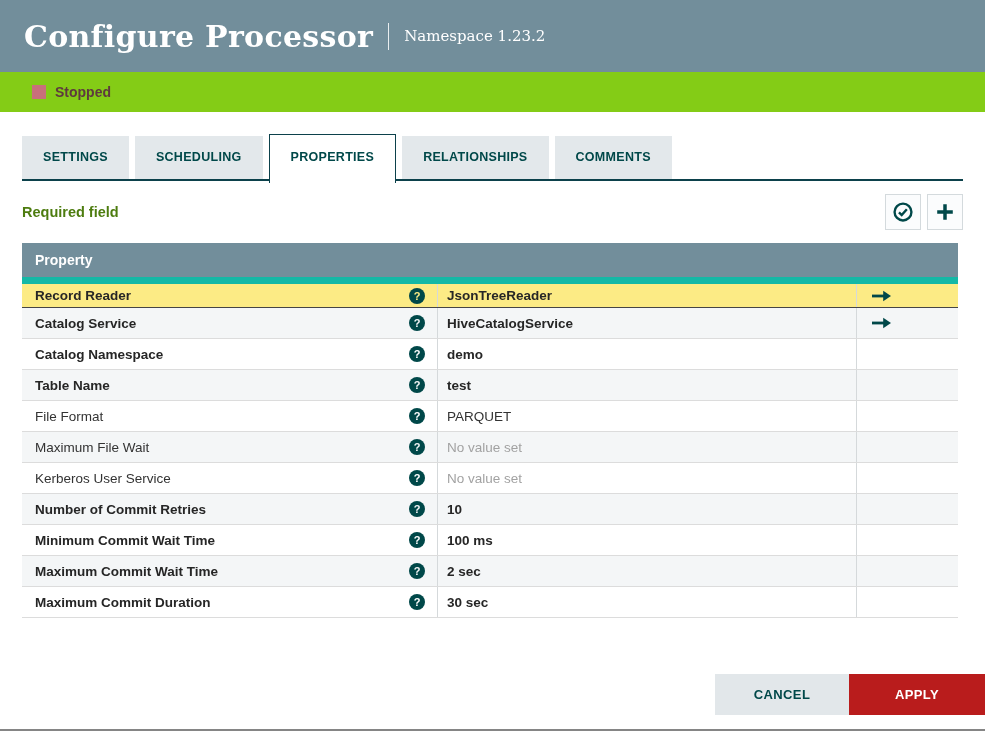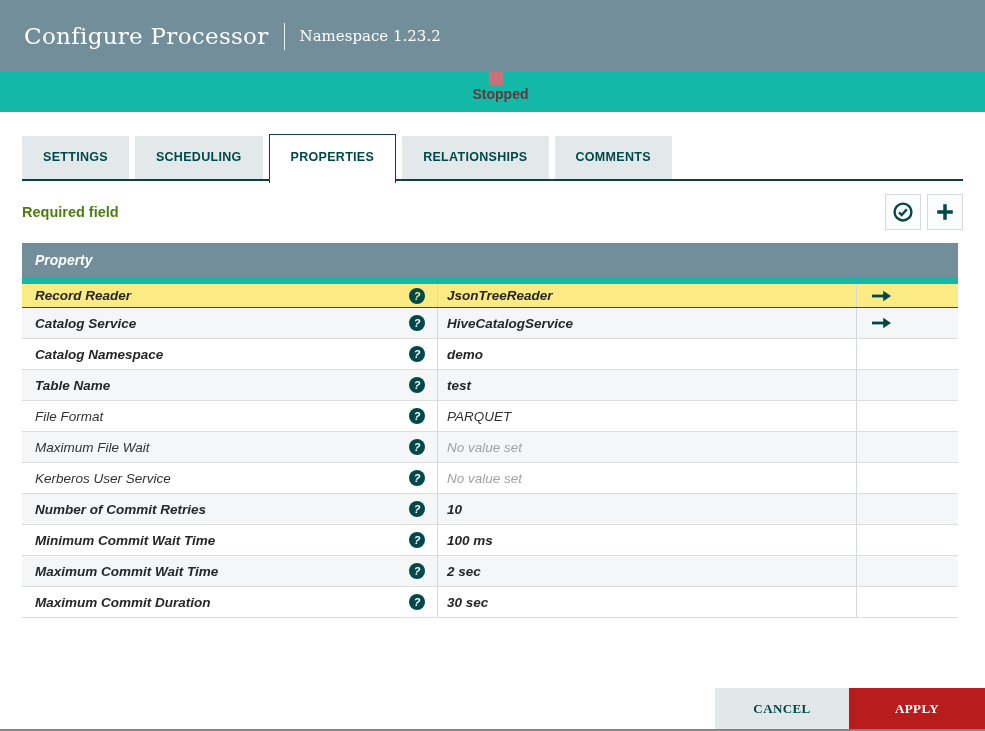--- a/index.html
+++ b/index.html
@@ -1,47 +1,47 @@
 <!DOCTYPE html>
 <html><head>
 <meta charset="utf-8">
 <style>
   * { box-sizing: border-box; }
   body { margin: 0; background: #ffffff; font-family: "Liberation Sans", sans-serif; }
   .dialog { width: 985px; height: 731px; position: relative; background: #ffffff; overflow: hidden; }
 
   
   .dlg-header { height: 72px; background: #728E9B; display: flex; align-items: center; padding-left: 24px; }
-  .dlg-title { font-family: "DejaVu Serif", serif; font-weight: normal; font-size: 23px; color: #ffffff; letter-spacing: 0.3px; }
+  .dlg-title { font-family: "DejaVu Serif", serif; font-weight: bold; font-size: 30px; color: #ffffff; letter-spacing: 0.3px; }
   .dlg-divider { width: 1px; height: 27px; background: #e9eef0; margin: 0 15px; }
   .dlg-subtitle { font-family: "DejaVu Serif", serif; font-size: 15px; color: #ffffff; }
 
   
-  .status-bar { height: 40px; background: #14b8a6; display: flex; align-items: center; padding-left: 16px; flex-direction: column; }
+  .status-bar { height: 40px; background: #84cc16; display: flex; align-items: center; padding-left: 32px; }
   .status-square { width: 14px; height: 14px; background: #C9707A; margin-right: 9px; }
   .status-label { font-weight: bold; font-size: 14px; color: #5E3A3E; }
 
   .content { padding: 0 22px; }
 
   
   .tabs { display: flex; gap: 6px; margin-top: 22px; border-bottom: 2px solid #0C414B; align-items: flex-end; }
   .tab { background: #E3E8EB; color: #004849; font-weight: bold; font-size: 12.5px; letter-spacing: 0.3px;
          height: 43px; line-height: 43px; padding: 0 21px; cursor: pointer; white-space: nowrap; }
   .tab.active { background: #ffffff; border: 1px solid #0C414B; border-bottom: none; margin-bottom: -4px;
                 height: 49px; line-height: 44px; position: relative; z-index: 2; }
 
   
   .toolbar { display: flex; justify-content: space-between; align-items: center; margin: 12px 0 12px; height: 38px; }
   .required-note { font-weight: bold; font-size: 14.5px; color: #4d7c0f; }
   .toolbar-buttons { display: flex; }
   .icon-btn { width: 36px; height: 36px; border: 1px solid #D4DADD; background: #FBFCFD; display: flex;
               align-items: center; justify-content: center; margin-left: 6px; cursor: pointer; }
 
   
-  .prop-table { width: 936px; font-size: 13.5px; font-style: italic; }
+  .prop-table { width: 936px; font-size: 13.5px; }
   .t-header { display: flex; height: 34px; background: #728E9B; color: #ffffff; font-weight: bold; font-size: 14px; align-items: center; }
   .col-prop { width: 415px; height: 100%; }
   .col-value { width: 419px; height: 100%; }
   .col-action { width: 102px; height: 100%; }
   .t-header .col-prop { padding-left: 13px; display: flex; align-items: center; }
   .t-header .col-value { padding-left: 9px; display: flex; align-items: center; }
 
   .row { display: flex; height: 31px; align-items: stretch; color: #333333; background: #ffffff; border-bottom: 1px solid #DCDCDC; }
   .row.alt { background: #F4F6F7; }
   .row.highlight { background: #FCEB85; border-top: 7px solid #14b8a6; border-bottom: 1px solid #454545; }
@@ -53,21 +53,21 @@
   .help-icon { width: 16px; height: 16px; border-radius: 50%; background: #004849; color: #ffffff;
                font-size: 11px; font-weight: bold; display: flex; align-items: center; justify-content: center;
                cursor: pointer; flex: none; }
   .row.highlight .help-icon { color: #FCEB85; }
   .row.alt .help-icon { color: #F4F6F7; }
   .value-text.val-bold { font-weight: bold; color: #262626; }
   .value-text.val-unset { color: #A2A2A2; }
   .goto-arrow { display: flex; align-items: center; cursor: pointer; }
 
   
-  .footer { position: absolute; right: 0; bottom: 2px; display: flex; font-family: Liberation Serif, serif; }
+  .footer { position: absolute; right: 0; bottom: 16px; display: flex; }
   .btn { height: 41px; display: flex; align-items: center; justify-content: center; font-weight: bold;
          font-size: 13px; letter-spacing: 0.4px; cursor: pointer; }
   .btn-cancel { width: 134px; background: #E2E7EA; color: #004849; }
   .btn-apply { width: 136px; background: #b91c1c; color: #ffffff; }
   .bottom-edge { position: absolute; left: 0; bottom: 0; width: 100%; height: 2px; background: #858585; }
 </style>
 </head>
 <body>
 
 <div class="dialog">

